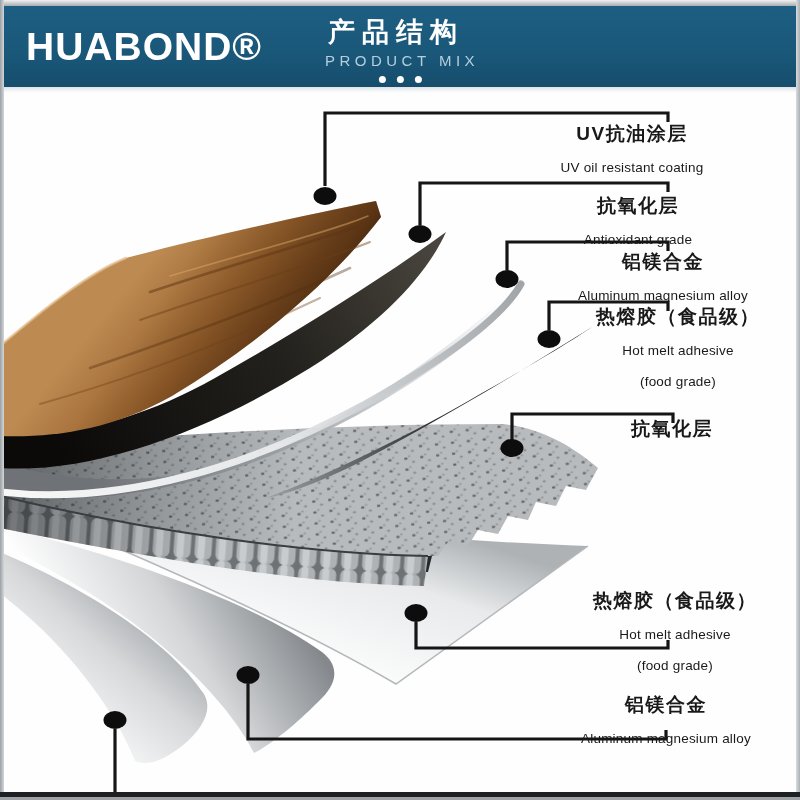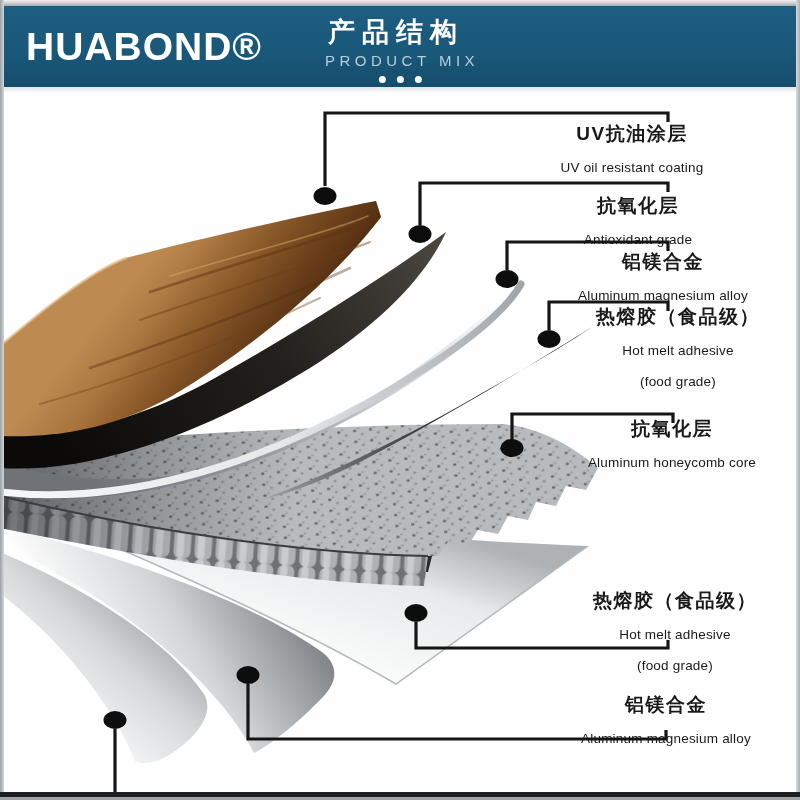--- a/index.html
+++ b/index.html
@@ -206,21 +206,20 @@
     <span class="zh">铝镁合金</span>
     <span class="en">Aluminum magnesium alloy</span>
   </div>
   <div class="lbl" style="left:678px;top:306px">
     <span class="zh">热熔胶（食品级）</span>
     <span class="en">Hot melt adhesive</span>
     <span class="en">(food grade)</span>
   </div>
   <div class="lbl" style="left:672px;top:418px">
     <span class="zh">抗氧化层</span>
-    <span class="en">Aluminum honeycomb core</span>
   </div>
   <div class="lbl" style="left:675px;top:590px">
     <span class="zh">热熔胶（食品级）</span>
     <span class="en">Hot melt adhesive</span>
     <span class="en">(food grade)</span>
   </div>
   <div class="lbl" style="left:666px;top:694px">
     <span class="zh">铝镁合金</span>
     <span class="en">Aluminum magnesium alloy</span>
   </div>

